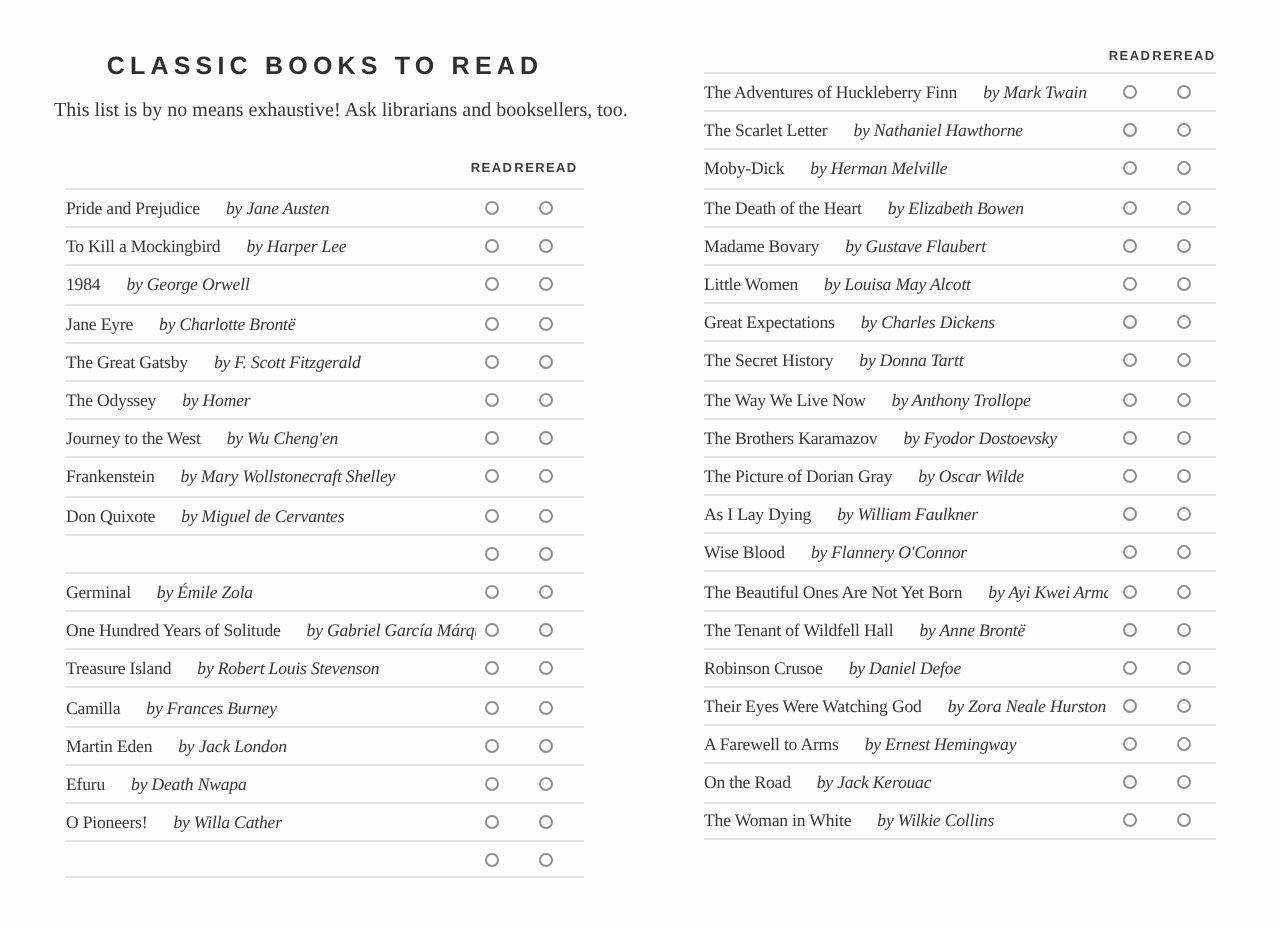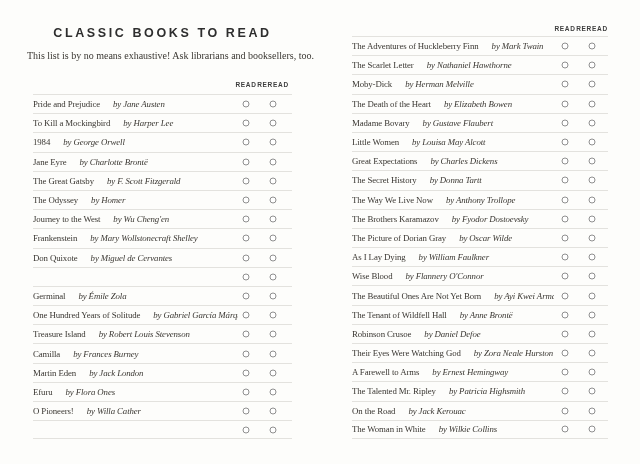--- a/index.html
+++ b/index.html
@@ -222,21 +222,21 @@
       <span>Martin Eden</span>
       <span class="book-byline">by Jack London</span>
     </span>
     <span class="circle read"></span>
     <span class="circle reread"></span>
   </div>
 
   <div class="book-row">
     <span class="book-text">
       <span>Efuru</span>
-      <span class="book-byline">by Flora Ones</span>
+      <span class="book-byline">by Death Nwapa</span>
     </span>
     <span class="circle read"></span>
     <span class="circle reread"></span>
   </div>
 
   <div class="book-row">
     <span class="book-text">
       <span>O Pioneers!</span>
       <span class="book-byline">by Willa Cather</span>
     </span>
@@ -412,28 +412,20 @@
 
   <div class="book-row">
     <span class="book-text">
       <span>A Farewell to Arms</span>
       <span class="book-byline">by Ernest Hemingway</span>
     </span>
     <span class="circle read"></span>
     <span class="circle reread"></span>
   </div>
 
-  <div class="book-row">
-    <span class="book-text">
-      <span>The Talented Mr. Ripley</span>
-      <span class="book-byline">by Patricia Highsmith</span>
-    </span>
-    <span class="circle read"></span>
-    <span class="circle reread"></span>
-  </div>
 
   <div class="book-row">
     <span class="book-text">
       <span>On the Road</span>
       <span class="book-byline">by Jack Kerouac</span>
     </span>
     <span class="circle read"></span>
     <span class="circle reread"></span>
   </div>
 

